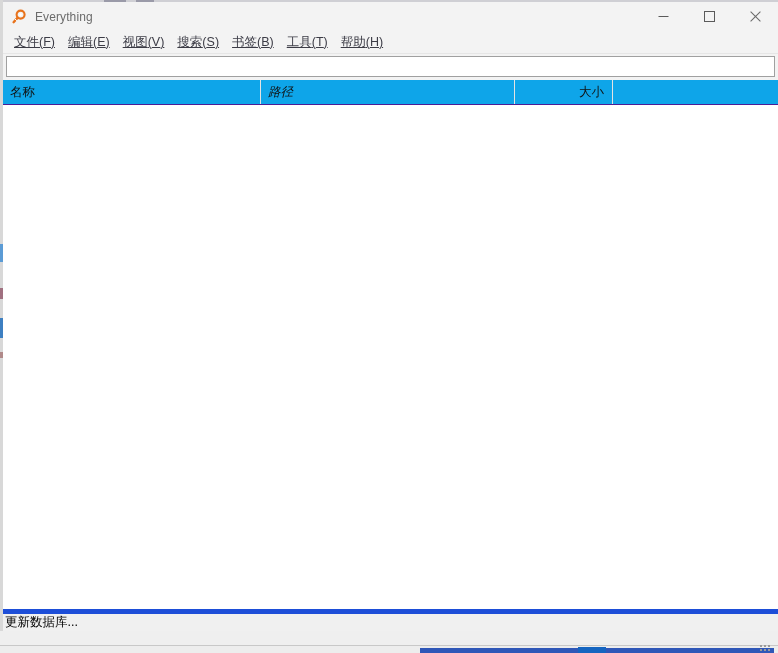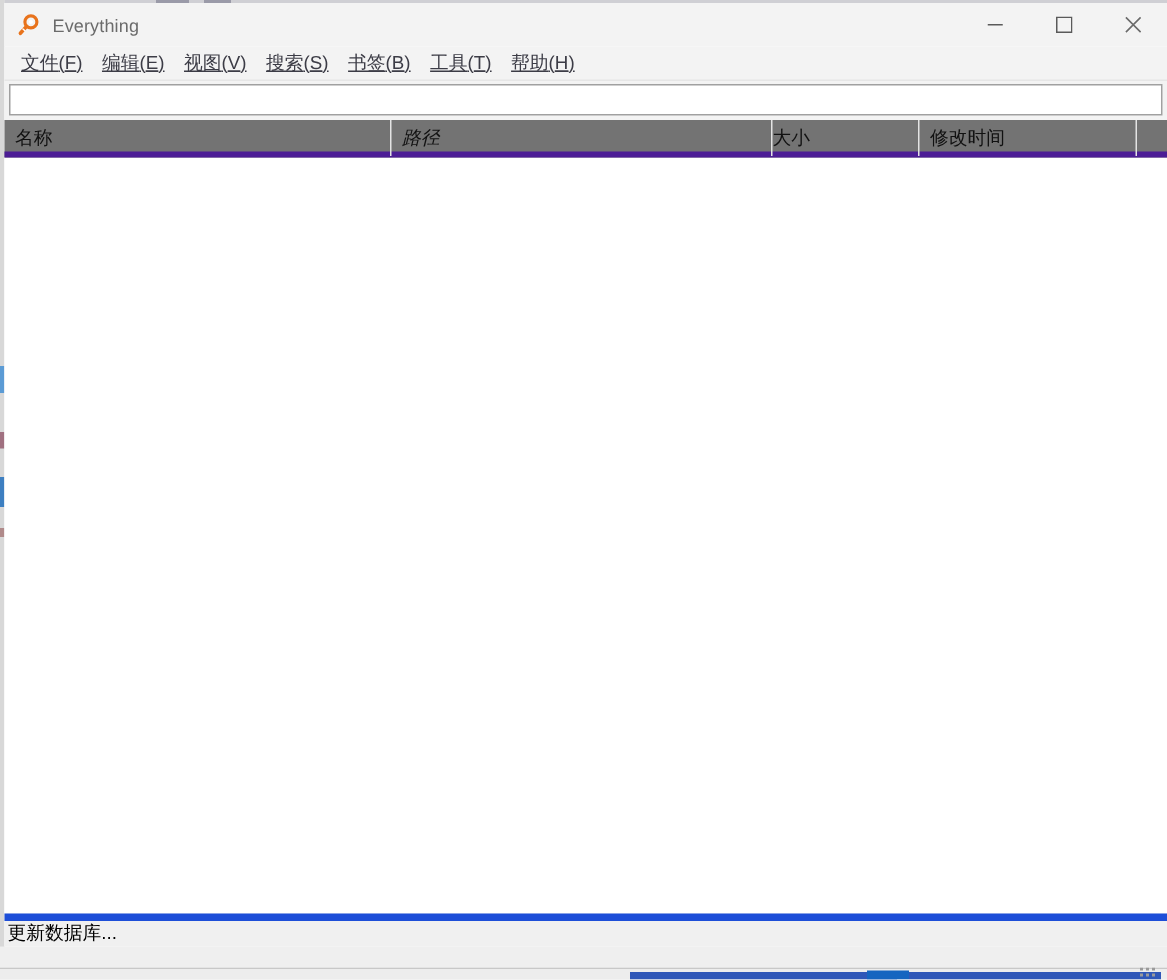--- a/index.html
+++ b/index.html
@@ -177,39 +177,39 @@
     font-size: 12px;
     color: #000;
     padding: 1px 4px;
     border-radius: 0;
   }
 
   
   #col-header {
     flex: 0 0 auto;
     height: 25px;
-    background: #737373;
-    border-bottom: 4px solid #4c1d95;
+    background: #0ea5e9;
+    border-bottom: 1px solid #4c1d95;
     display: flex;
     position: relative;
     box-sizing: border-box;
   }
   .col {
     position: relative;
     display: flex;
     align-items: center;
     box-sizing: border-box;
     font-size: 12.5px;
     color: #111;
     padding-left: 7px;
     height: 24px;
     white-space: nowrap;
     user-select: none;
   }
-  .col.right { justify-content: flex-start; padding-right: 8px; padding-left: 0; }
+  .col.right { justify-content: flex-end; padding-right: 8px; padding-left: 0; }
   .col + .col { border-left: 1px solid #e3e3e3; }
   .col-tail {
     flex: 1 1 auto;
     border-left: 1px solid #e3e3e3;
     height: 24px;
     box-sizing: border-box;
   }
 
   
   #results {
@@ -315,23 +315,20 @@
     <div id="col-header">
       <div class="col" style="width:257px;">
         <span>名称</span>
       </div>
       <div class="col" style="width:254px;font-style:italic;">
         <span>路径</span>
       </div>
       <div class="col right" style="width:98px;">
         <span>大小</span>
       </div>
-      <div class="col" style="width:145px;">
-        <span>修改时间</span>
-      </div>
       <div class="col-tail"></div>
     </div>
 
     <div id="results"></div>
 
     <div id="statusbar">
       <span id="status-text">更新数据库...</span>
     </div>
 
   </div>

